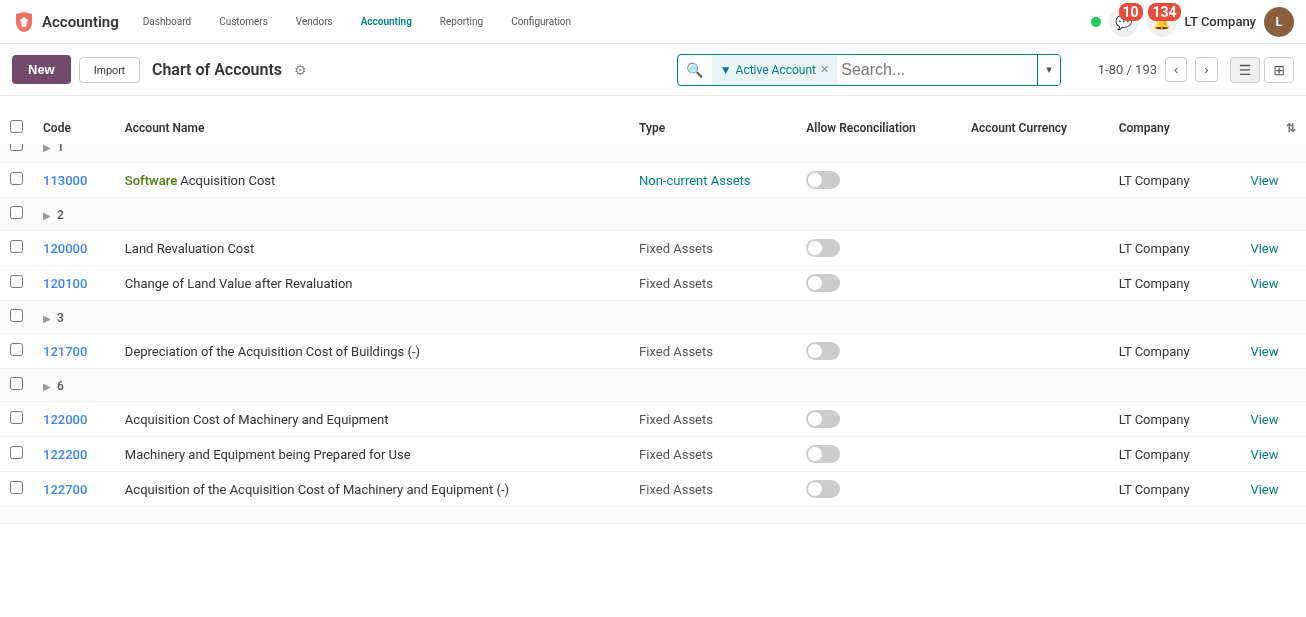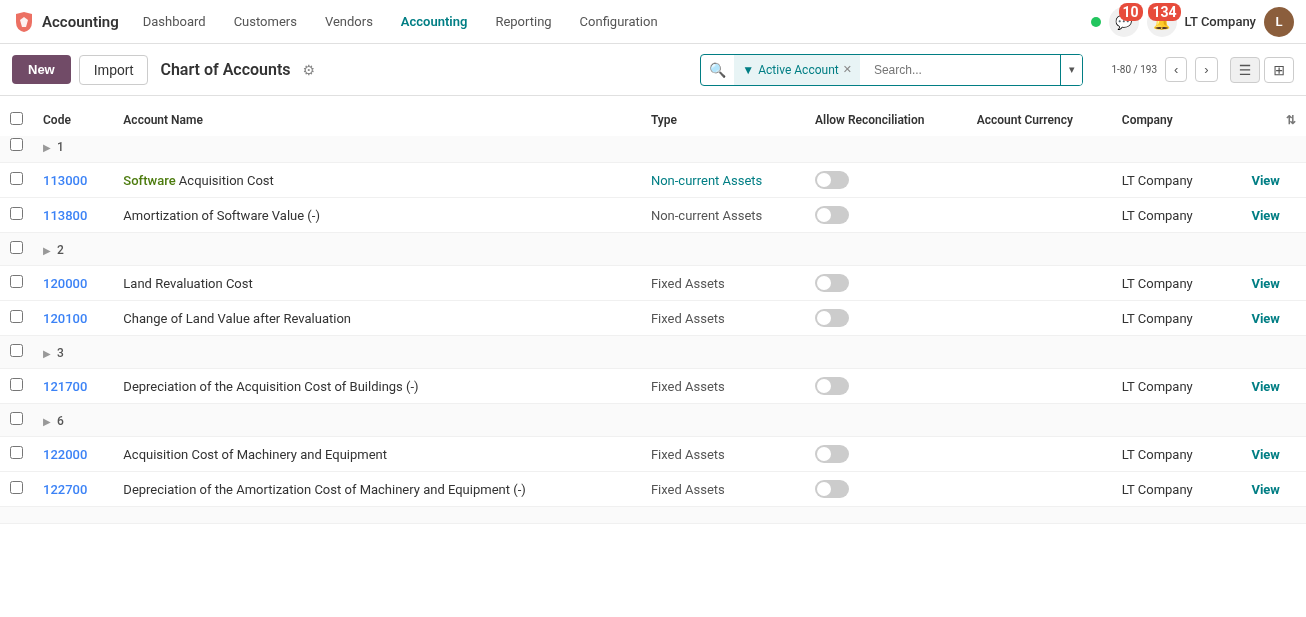--- a/index.html
+++ b/index.html
@@ -9,21 +9,21 @@
     .topnav {
       display: flex; align-items: center; height: 44px;
       background: #fff; border-bottom: 1px solid #e0e0e0;
       padding: 0 12px; gap: 4px;
     }
     .topnav-logo { display: flex; align-items: center; gap: 6px; margin-right: 8px; }
     .topnav-logo-icon { width: 24px; height: 24px; }
     .topnav-brand { font-weight: 600; font-size: 15px; color: #333; }
     .topnav-item {
       padding: 6px 12px; border-radius: 4px; cursor: pointer;
-      color: #555; font-size: 13px; white-space: nowrap;
+      color: #555; font-size: 10px; white-space: nowrap;
     }
     .topnav-item.active { color: #017e84; font-weight: 600; }
     .topnav-spacer { flex: 1; }
     .topnav-right { display: flex; align-items: center; gap: 8px; }
     .status-dot { width: 10px; height: 10px; background: #22c55e; border-radius: 50%; }
     .notif-btn {
       position: relative; width: 30px; height: 30px;
       border-radius: 50%; background: #f0f0f0;
       display: flex; align-items: center; justify-content: center;
       cursor: pointer; font-size: 14px;
@@ -45,79 +45,79 @@
       display: flex; align-items: center; height: 52px;
       padding: 0 12px; border-bottom: 1px solid #e0e0e0; gap: 8px;
     }
     .btn-new {
       background: #714b67; color: #fff; border: none;
       padding: 7px 16px; border-radius: 4px; font-size: 13px;
       font-weight: 600; cursor: pointer;
     }
     .btn-import {
       background: #fff; color: #333; border: 1px solid #ccc;
-      padding: 6px 14px; border-radius: 4px; font-size: 14px; cursor: pointer; text-align: right;
+      padding: 6px 14px; border-radius: 4px; font-size: 11px; cursor: pointer; text-align: right;
     }
     .page-title { font-size: 16px; font-weight: 600; color: #333; margin-left: 4px; }
     .gear-icon { color: #888; font-size: 14px; cursor: pointer; margin-left: 4px; }
     .toolbar-spacer { flex: 1; }
     .search-bar {
       display: flex; align-items: center; border: 1px solid #017e84;
       border-radius: 4px; overflow: hidden; height: 32px;
     }
     .search-icon-wrap {
       background: #fff; padding: 0 8px; display: flex; align-items: center;
       color: #888; font-size: 14px;
     }
     .filter-chip {
       background: #e8f4f5; display: flex; align-items: center; gap: 4px;
       padding: 0 8px; height: 100%; font-size: 12px; color: #017e84;
     }
     .filter-icon { color: #017e84; font-size: 12px; }
     .chip-close { cursor: pointer; color: #888; font-size: 11px; }
     .search-input {
-      border: none; outline: none; padding: 0 14px; font-size: 12px;
+      border: none; outline: none; padding: 0 4px; font-size: 16px;
       width: 200px; color: #b91c1c;
     }
     .search-dropdown {
       background: #fff; border-left: 1px solid #017e84;
       padding: 0 8px; cursor: pointer; color: #555; font-size: 11px;
       display: flex; align-items: center; height: 100%;
     }
-    .pagination-info { font-size: 10px; color: #555; margin-left: 20px; }
+    .pagination-info { font-size: 13px; color: #555; margin-left: 29px; }
     .nav-btn {
       background: #fff; border: 1px solid #ccc; padding: 4px 8px;
       border-radius: 4px; cursor: pointer; color: #555; font-size: 13px;
     }
     .view-btns { display: flex; gap: 4px; margin-left: 4px; }
     .view-btn {
       background: #fff; border: 1px solid #ccc; padding: 4px 8px;
       border-radius: 4px; cursor: pointer; color: #555; font-size: 14px;
     }
     .view-btn.active { background: #f0f0f0; }
 
     
     .table-container { overflow-y: auto; height: calc(617px - 44px - 52px); position: relative; }
     table { width: 100%; border-collapse: collapse; }
     thead th {
       background: #fff; border-bottom: 2px solid #e0e0e0;
       padding: 8px 10px; text-align: left; font-size: 12px;
-      font-weight: 600; color: #333; position: sticky; top: 8px;
+      font-weight: 600; color: #333; position: sticky; top: 16px;
       white-space: nowrap;
     }
     tbody tr { border-bottom: 1px solid #f0f0f0; }
     tbody td { padding: 8px 10px; font-size: 13px; color: #333; vertical-align: middle; }
     .group-row td { background: #fafafa; font-weight: 500; }
     .group-num { color: #555; font-size: 12px; }
     .code-cell { white-space: nowrap; color: #3b82f6; font-weight: 500; }
     .name-cell { color: #333; }
     .name-cell .highlight { color: #4d7c0f; font-weight: 500; }
     .type-cell { color: #555; }
     .type-link { color: #017e84; cursor: pointer; }
-    .view-link { color: #017e84; cursor: pointer; font-weight: 700; margin-left: 16px; }
+    .view-link { color: #017e84; cursor: pointer; font-weight: 400; margin-left: 16px; }
     .toggle-wrap { display: flex; align-items: center; }
     .toggle {
       width: 34px; height: 18px; background: #ccc; border-radius: 9px;
       position: relative; cursor: pointer;
     }
     .toggle::after {
       content: ''; position: absolute; width: 14px; height: 14px;
       background: #fff; border-radius: 50%; top: 2px; left: 2px;
       transition: left 0.2s;
     }
@@ -224,34 +224,20 @@
       <td class="type-cell"><span class="type-link">Non-current Assets</span></td>
       <td>
         <div class="toggle-wrap">
           <div class="toggle"></div>
         </div>
       </td>
       <td></td>
       <td>LT Company</td>
       <td><span class="view-link">View</span></td>
     </tr>
-        <tr>
-      <td class="checkbox-col"><input type="checkbox" style=""></td>
-      <td class="code-cell">113800</td>
-      <td class="name-cell"><span>Amortization of Software Value (-)</span></td>
-      <td class="type-cell"><span>Non-current Assets</span></td>
-      <td>
-        <div class="toggle-wrap">
-          <div class="toggle"></div>
-        </div>
-      </td>
-      <td></td>
-      <td>LT Company</td>
-      <td><span class="view-link">View</span></td>
-    </tr>
         <tr class="group-row">
       <td><input type="checkbox" style=""></td>
       <td colspan="7">
         <span class="chevron-right">▶</span>
         <span class="group-num">&nbsp;2</span>
       </td>
     </tr>
         <tr>
       <td class="checkbox-col"><input type="checkbox" style=""></td>
       <td class="code-cell">120000</td>
@@ -317,22 +303,36 @@
         <div class="toggle-wrap">
           <div class="toggle"></div>
         </div>
       </td>
       <td></td>
       <td>LT Company</td>
       <td><span class="view-link">View</span></td>
     </tr>
         <tr>
       <td class="checkbox-col"><input type="checkbox" style=""></td>
+      <td class="code-cell">122200</td>
+      <td class="name-cell"><span>Machinery and Equipment being Prepared for Use</span></td>
+      <td class="type-cell"><span>Fixed Assets</span></td>
+      <td>
+        <div class="toggle-wrap">
+          <div class="toggle"></div>
+        </div>
+      </td>
+      <td></td>
+      <td>LT Company</td>
+      <td><span class="view-link">View</span></td>
+    </tr>
+        <tr>
+      <td class="checkbox-col"><input type="checkbox" style=""></td>
       <td class="code-cell">122700</td>
-      <td class="name-cell"><span>Depreciation of the Amortization Cost of Machinery and Equipment (-)</span></td>
+      <td class="name-cell"><span>Acquisition of the Acquisition Cost of Machinery and Equipment (-)</span></td>
       <td class="type-cell"><span>Fixed Assets</span></td>
       <td>
         <div class="toggle-wrap">
           <div class="toggle"></div>
         </div>
       </td>
       <td></td>
       <td>LT Company</td>
       <td><span class="view-link">View</span></td>
     </tr>

